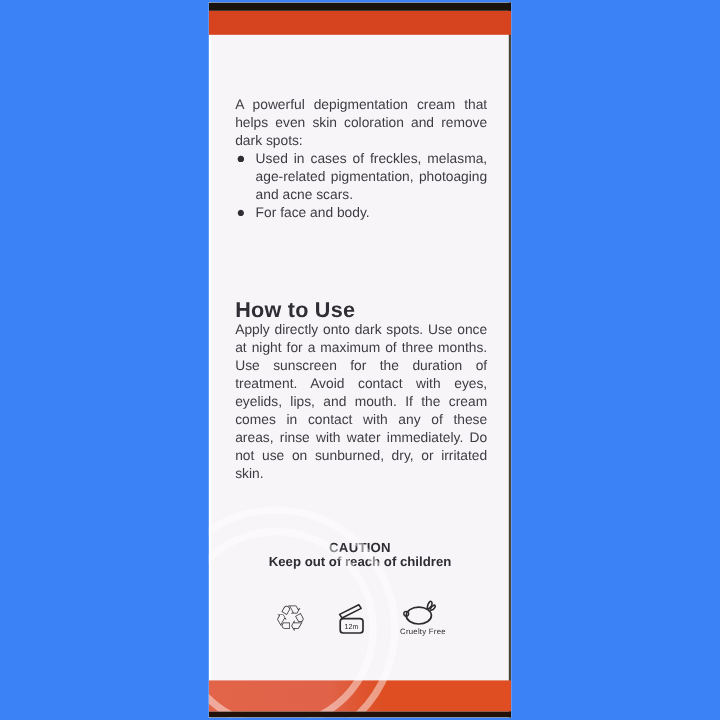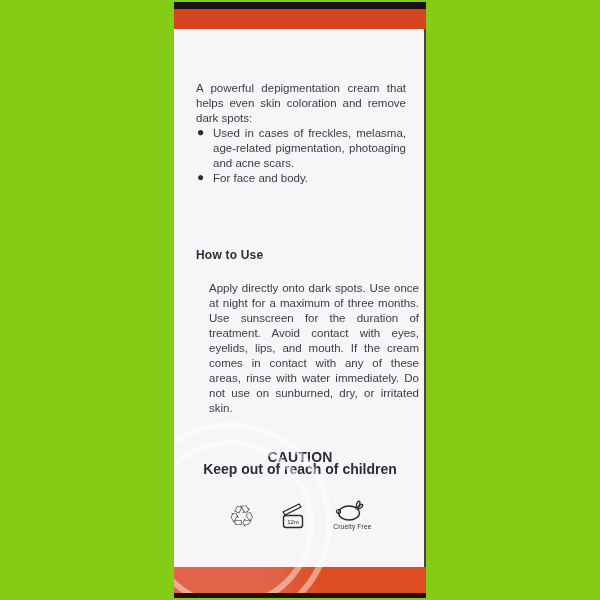--- a/index.html
+++ b/index.html
@@ -1,19 +1,19 @@
 <!DOCTYPE html>
 <html><head>
 <meta charset="utf-8">
 <style>
   html, body { margin: 0; padding: 0; background: #000; }
   .stage {
     position: relative;
     width: 600px; height: 600px;
-    background: #84cc16;
+    background: #3b82f6;
     overflow: hidden;
     font-family: "Liberation Sans", sans-serif;
   }
   .box {
     position: absolute;
     left: 174px; top: 2px;
     width: 252px; height: 596px;
     background: #f7f5f8;
     overflow: hidden;
     box-shadow: inset 2px 0 0 #ffffff, inset -2px 0 0 #4a4438;
@@ -50,30 +50,30 @@
     font-size: 11.5px; line-height: 15px; text-align: justify;
   }
   .intro { margin: 0 0 0 0; }
   ul.bullets { margin: 0; padding: 0; list-style: none; }
   ul.bullets li { position: relative; padding-left: 17px; text-align: justify; }
   ul.bullets li .dot {
     position: absolute; left: 1px; top: -1px; font-size: 12px; color: #2f2e34;
   }
   .howto-heading {
     position: absolute; left: 22px; top: 246px; width: 210px;
-    font-size: 12px; font-weight: 700; color: #2f2e34; letter-spacing: 0.2px;
+    font-size: 18px; font-weight: 700; color: #2f2e34; letter-spacing: 0.2px;
   }
   .howto-body {
     position: absolute; left: 22px; top: 266px; width: 210px;
-    font-size: 11.5px; line-height: 15px; text-align: justify; margin: 13px;
+    font-size: 11.5px; line-height: 15px; text-align: justify; margin: 0;
   }
   .caution {
     position: absolute; left: 0; top: 450px; width: 100%;
     text-align: center; color: #2e2d33;
-    font-size: 14px; line-height: 11.5px;
+    font-size: 11px; line-height: 11.5px;
   }
   .caution .c-bold { font-weight: 700; letter-spacing: 0.2px; }
   .caution .c-reg  { font-weight: 700; }
 
   .icons-row {
     position: absolute; left: 0; top: 496px; width: 100%;
     display: flex; justify-content: center; align-items: flex-end; gap: 24px;
   }
   .icon-recycle {
     font-family: "DejaVu Sans", sans-serif;

